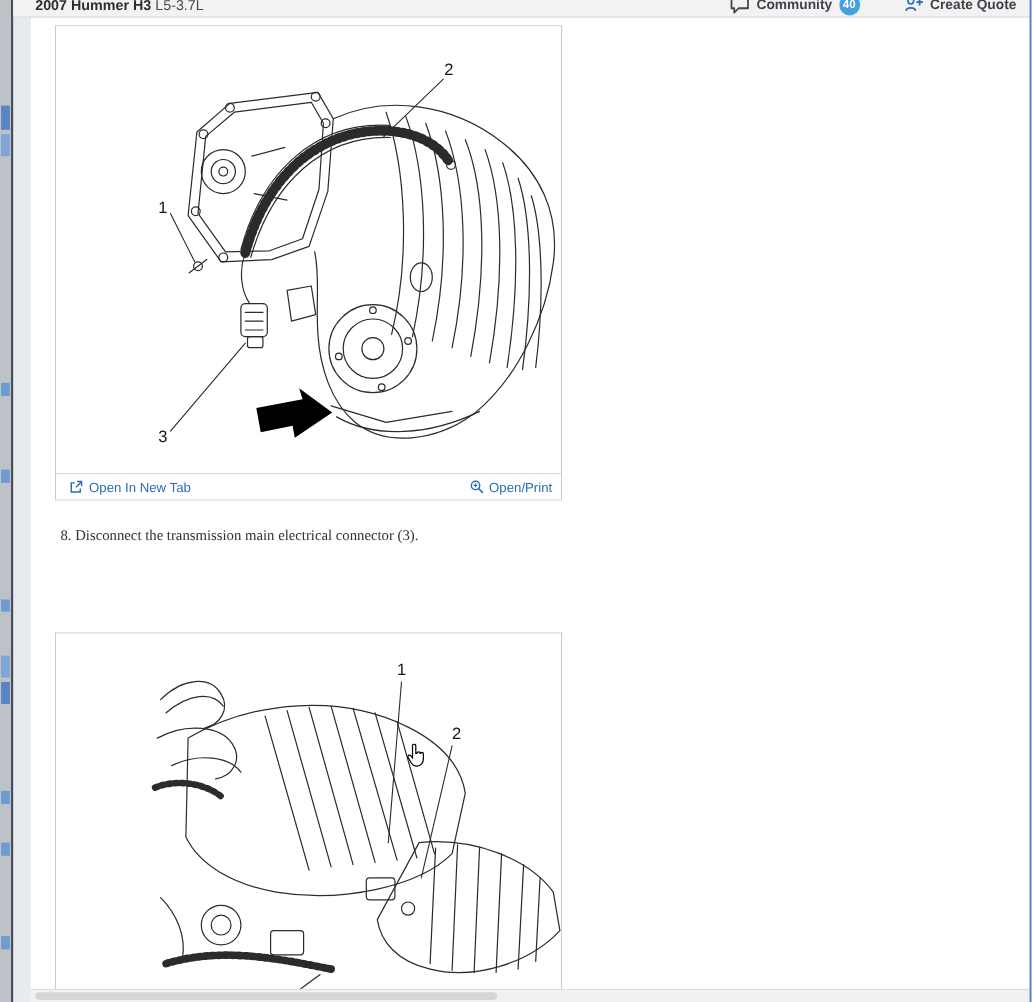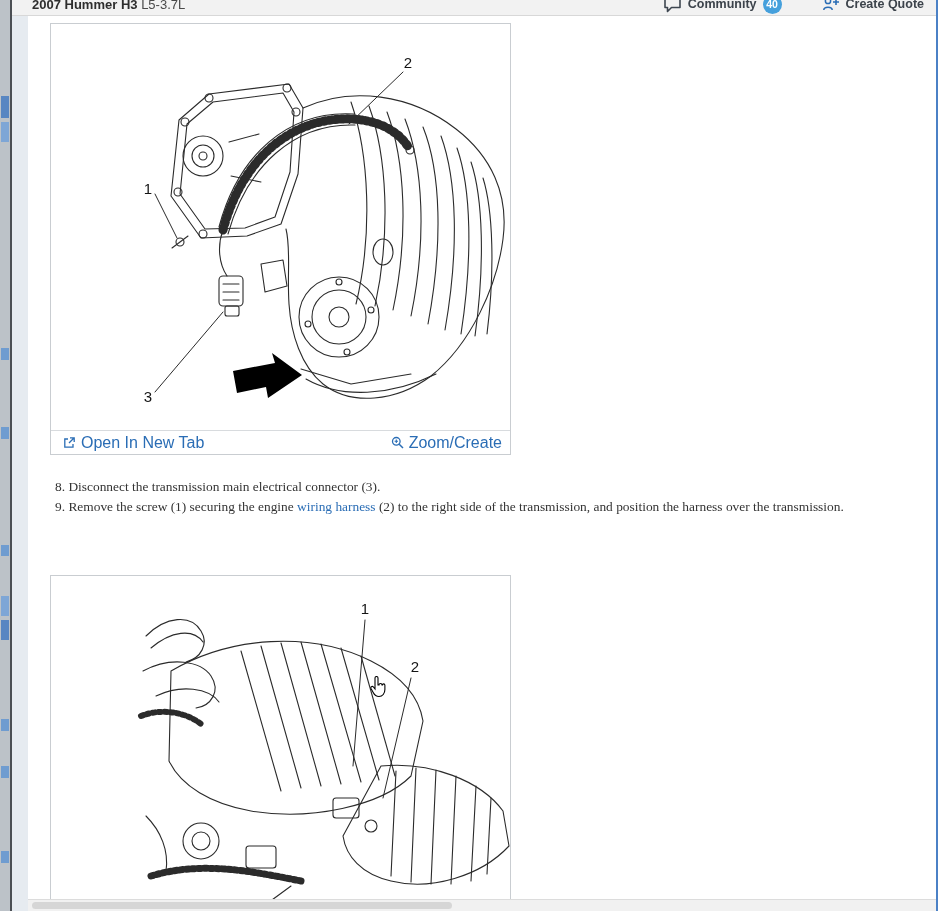--- a/index.html
+++ b/index.html
@@ -33,21 +33,21 @@
 
   
   .frame{position:absolute;left:50px;width:461px;background:#fff;border:1px solid #c9cdd1;box-sizing:border-box;z-index:1;}
   #frame1{top:23px;height:432px;}
   #frame2{top:575px;height:336px;border-bottom:none;}
   .fig-image{position:relative;background:#fff;}
   .fig-footer{
     position:absolute;left:0;right:0;bottom:0;height:24px;border-top:1px solid #d8dbde;
     display:flex;align-items:center;justify-content:space-between;padding:0 8px 0 12px;box-sizing:border-box;background:#fff;
   }
-  .fig-link{display:flex;align-items:center;gap:5px;font-size:16px;color:var(--link-blue,#2a6db5);text-decoration:none;cursor:pointer;}
+  .fig-link{display:flex;align-items:center;gap:5px;font-size:12px;color:var(--link-blue,#2a6db5);text-decoration:none;cursor:pointer;}
   .fig-link svg{display:block;}
 
   
   .steps{position:absolute;left:50px;top:477px;width:845px;font-size:13.4px;line-height:19.5px;color:#333;z-index:1;font-family:Liberation Serif, serif;}
   .steps p{margin:0;text-indent:5px;}
   .inline-link{color:var(--link-blue,#2a6db5);text-decoration:none;cursor:pointer;}
 
   
   .diagram text{font-family:"Liberation Sans",sans-serif;font-size:15px;fill:#141414;}
 
@@ -180,31 +180,28 @@
           <path d="M7 1.8 H11.2 V6 M11.2 1.8 L6 7" fill="none" stroke="#2a6db5" stroke-width="1.3"></path>
         </svg>
         <span>Open In New Tab</span>
       </a>
       <a class="fig-link">
         <svg width="13" height="13" viewBox="0 0 13 13">
           <circle cx="5.3" cy="5.3" r="3.8" fill="none" stroke="#2a6db5" stroke-width="1.3"></circle>
           <path d="M8.2 8.2 L12 12" stroke="#2a6db5" stroke-width="1.5"></path>
           <path d="M5.3 3.6 V7 M3.6 5.3 H7" stroke="#2a6db5" stroke-width="1.1"></path>
         </svg>
-        <span>Zoom/Create</span>
+        <span>Open/Print</span>
       </a>
     </div>
   </div>
 
   <div class="steps">
     <p>
       <span>8. Disconnect the transmission main electrical connector (3).</span>
-    </p>
-    <p>
-      <span>9. Remove the screw (1) securing the engine </span><a class="inline-link">wiring harness</a><span> (2) to the right side of the transmission, and position the harness over the transmission.</span>
     </p>
   </div>
 
   <div class="frame" id="frame2">
     <div class="fig-image">
       <svg class="diagram" width="459" height="334" viewBox="0 0 459 334">
         <g stroke="#2b2b2b" fill="none" stroke-width="1.1" stroke-linecap="round" stroke-linejoin="round">
 
           <path d="M95 60 C115 40 140 38 150 55 C158 68 150 82 135 86"></path>
           <path d="M100 72 C120 55 142 52 152 66"></path>

